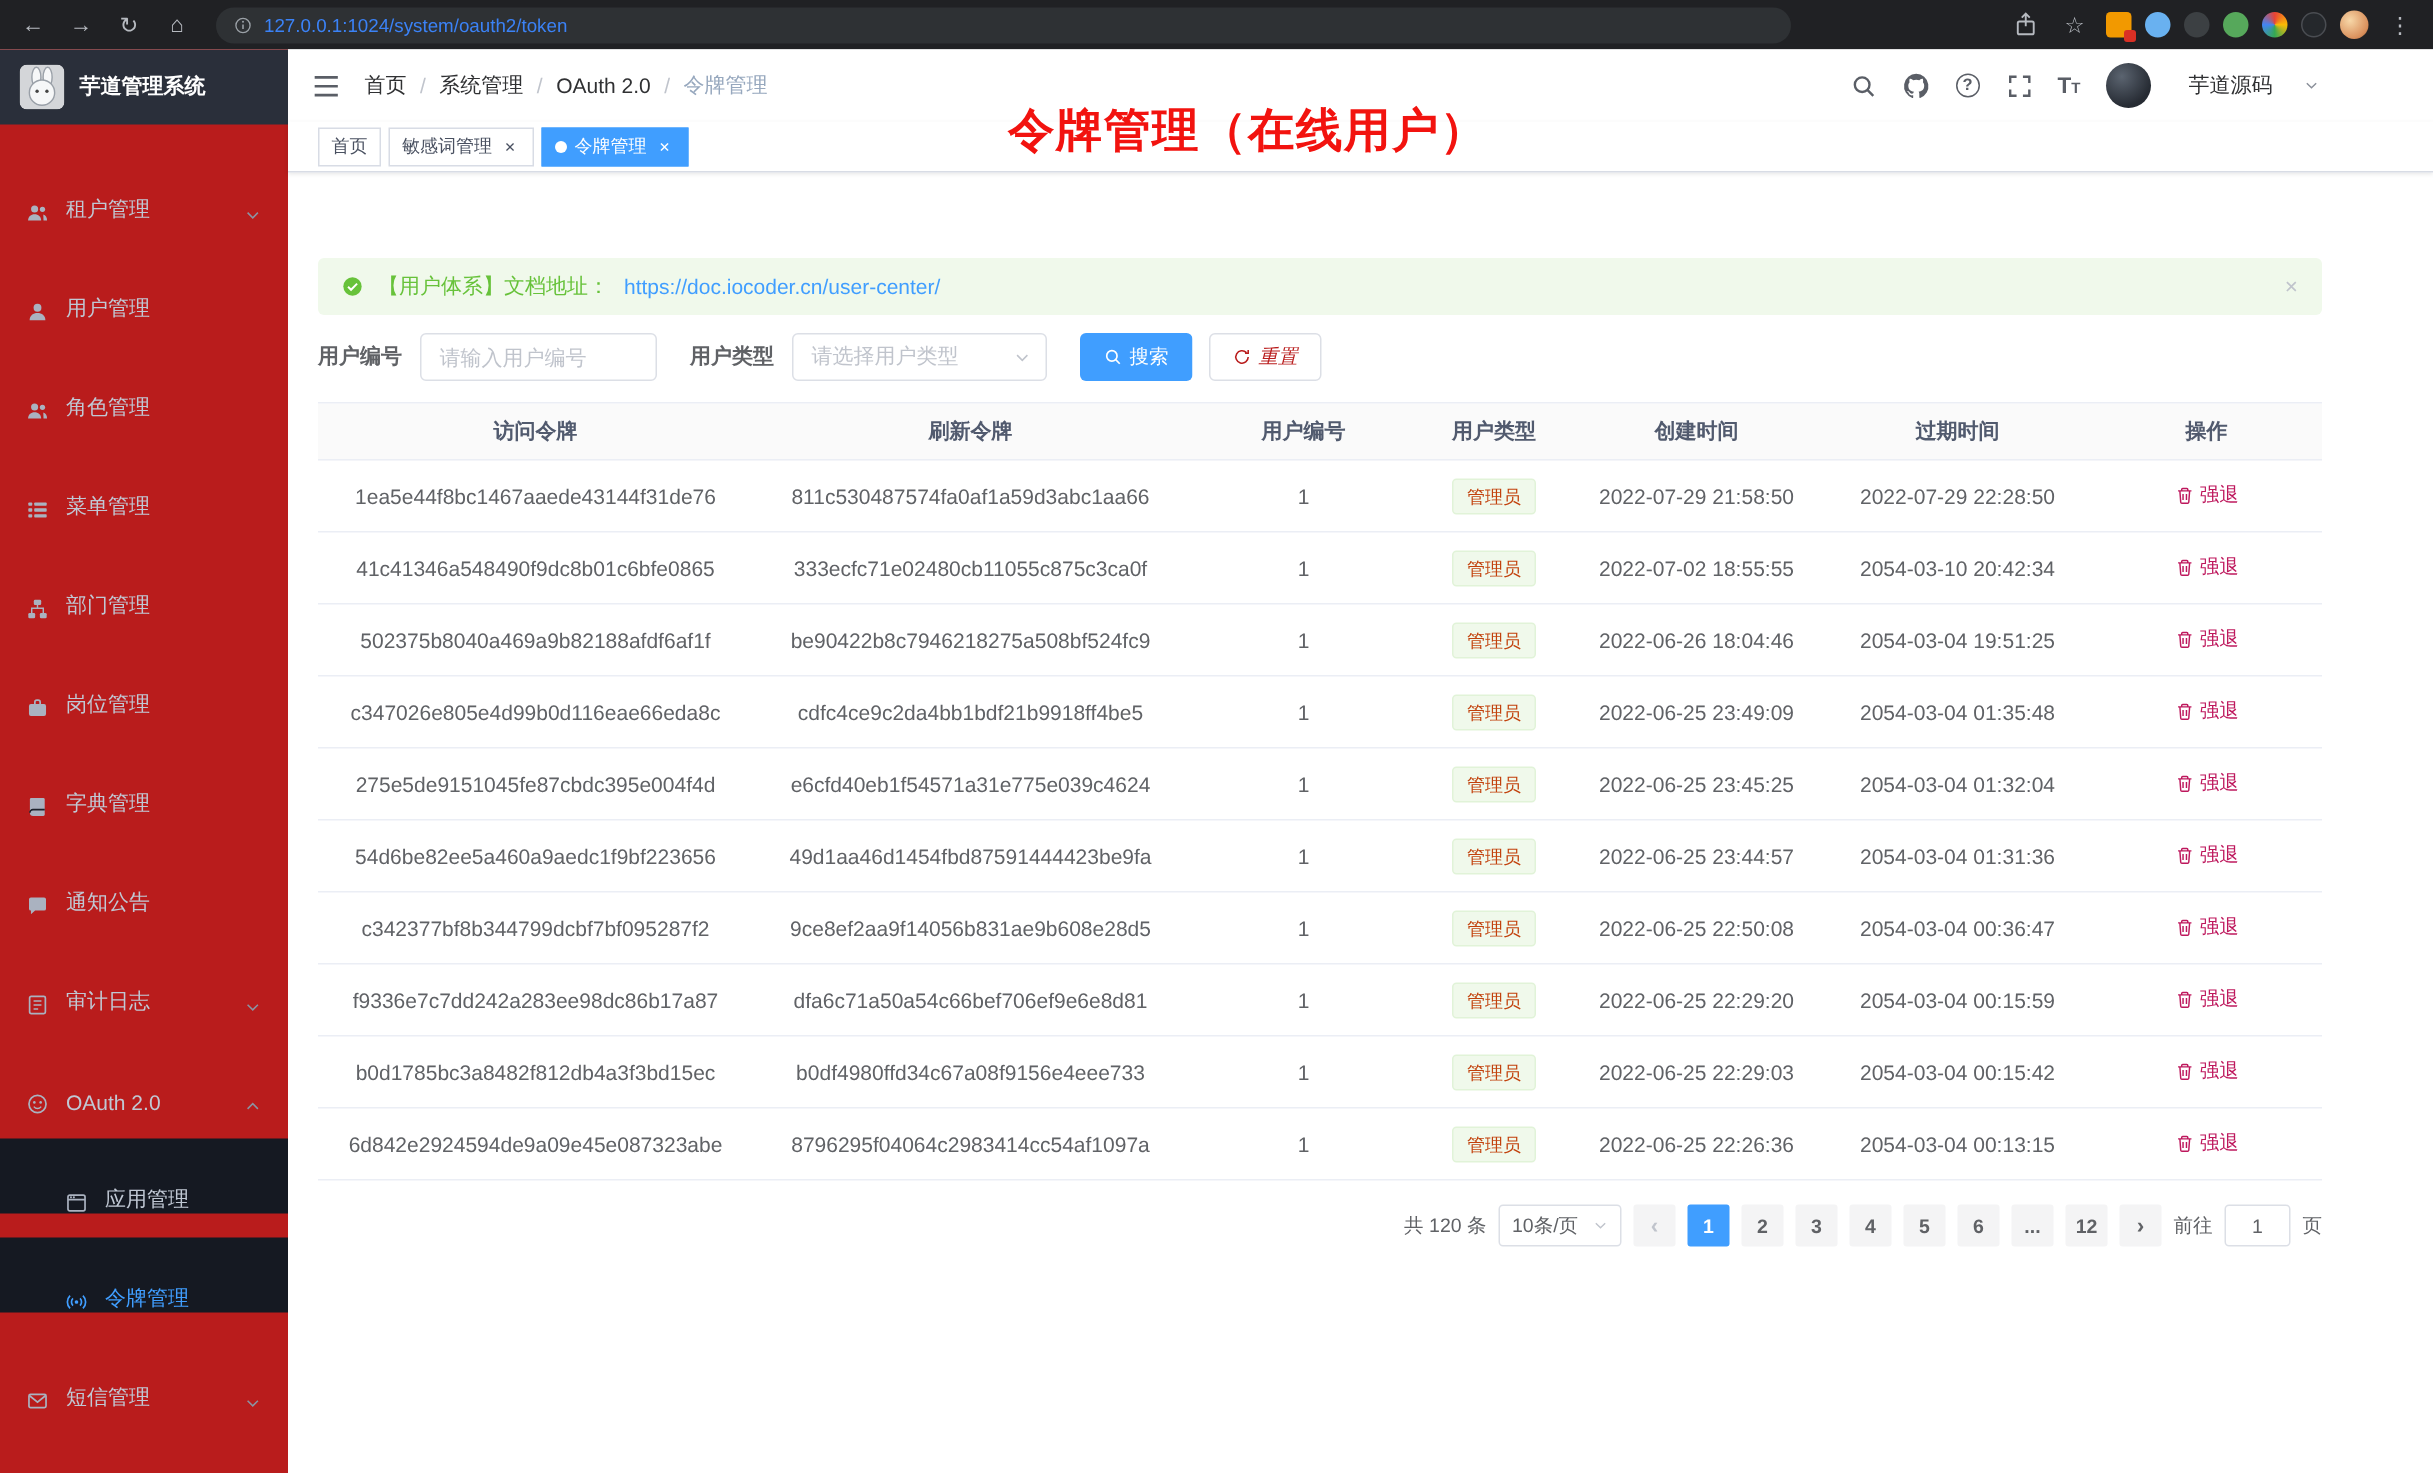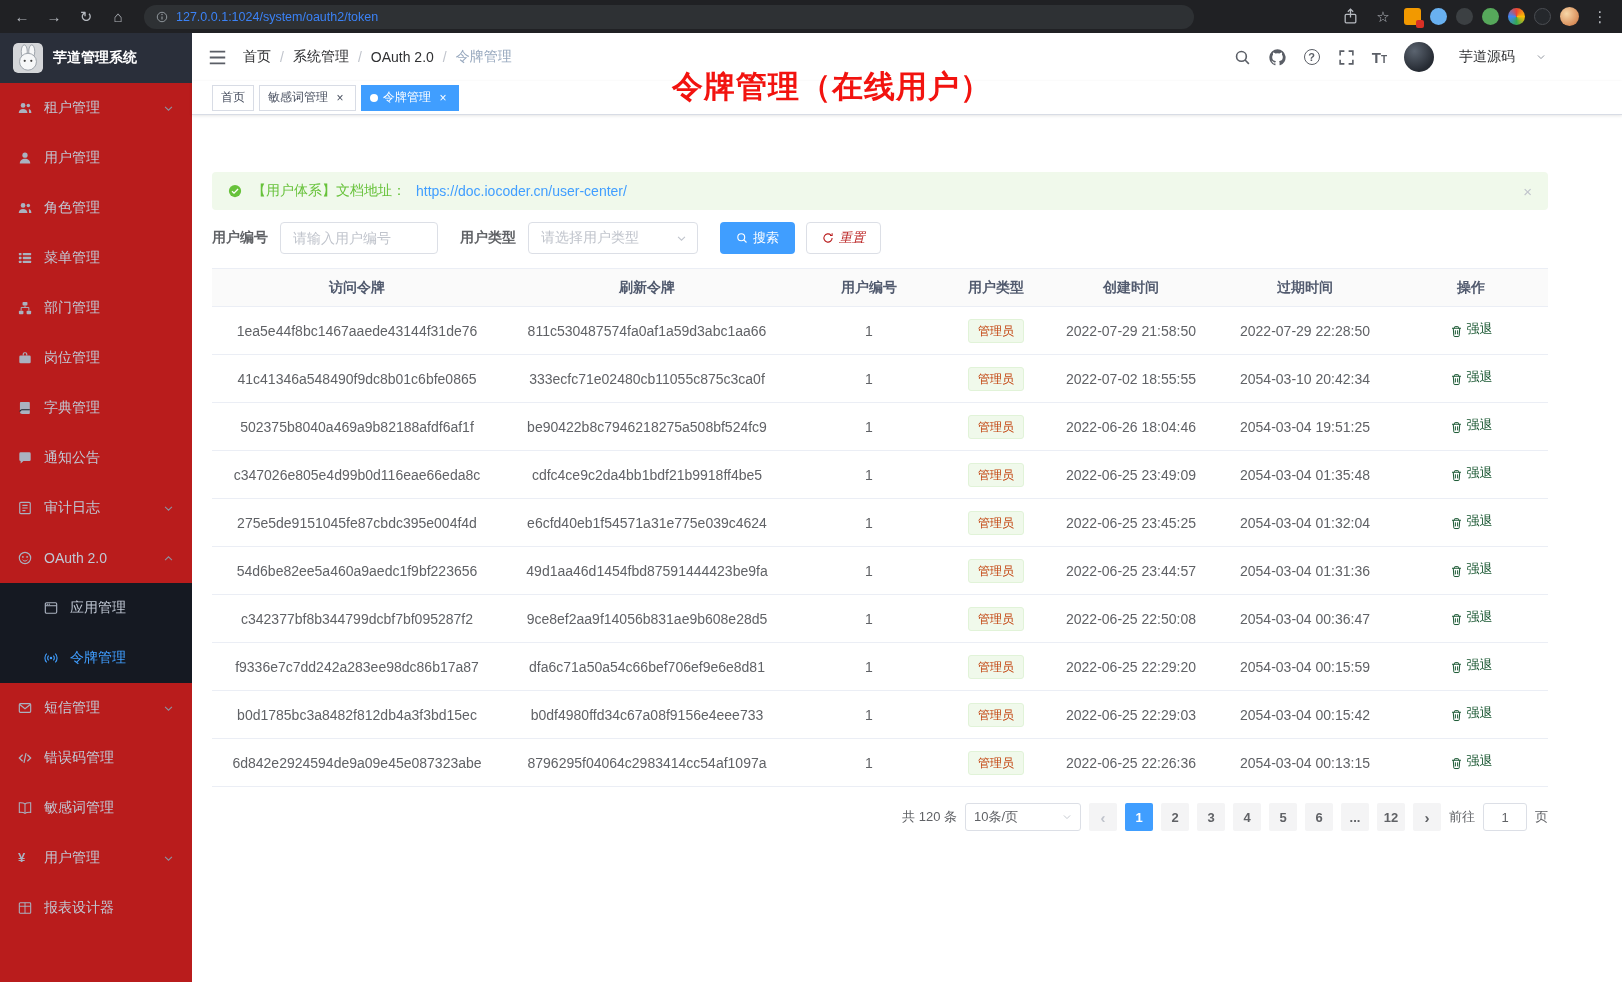--- a/index.html
+++ b/index.html
@@ -35,21 +35,21 @@
   
   .app { display:flex; height:949px; }
 
   
   .sidebar { width:192px; background:#b91c1c; flex:0 0 192px; display:flex; flex-direction:column; color:#c0c8d4; overflow:hidden; }
   .logo { height:50px; background:#2a2f3a; display:flex; align-items:center; gap:10px; padding:0 13px; flex:0 0 50px; }
   .logo-img { width:30px; height:30px; border-radius:5px; overflow:hidden; display:inline-flex; }
   .logo-img svg { width:100%; height:100%; }
   .logo-title { color:#fff; font-size:14px; font-weight:700; white-space:nowrap; }
   .menu { flex:1; }
-  .menu-item { height:50px; display:flex; align-items:center; gap:12px; padding:0 18px; font-size:14px; cursor:pointer; white-space:nowrap; }
+  .menu-item { height:50px; display:flex; align-items:flex-end; gap:12px; padding:0 18px; font-size:14px; cursor:pointer; white-space:nowrap;margin-top:16px; }
   .menu-item .icon { color:#aab2c0; }
   .menu-item .chev { margin-left:auto; color:#8b93a2; width:11px; height:11px; }
   .menu-item.submenu { background:#151922; padding-left:44px; }
   .menu-item.submenu.active, .menu-item.submenu.active .icon { color:#409eff; }
 
   
   .main { flex:1; display:flex; flex-direction:column; background:#fff; min-width:0; }
   .navbar { height:48px; flex:0 0 48px; display:flex; align-items:center; background:#fff; padding:0 76px 0 16px; }
   .hamburger { color:#5a5e66; width:19px; height:19px; margin-right:16px; cursor:pointer; }
   .breadcrumb { display:flex; align-items:center; gap:9px; font-size:14px; color:#303133; }
@@ -87,25 +87,25 @@
   .fake-select .icon { color:#c0c4cc; width:11px; height:11px; }
   .btn { height:32px; border-radius:4px; font-size:13px; display:inline-flex; align-items:center; gap:5px; padding:0 15px; cursor:pointer; border:1px solid transparent;text-align:center; }
   .btn-primary { background:#409eff; color:#fff; margin-right:11px; }
   .btn-plain { background:#fff; color:#b91c1c; border-color:#dcdfe6;font-style:italic; }
   .btn .icon { width:12px; height:12px; }
 
   table.data { width:1336px; border-collapse:collapse; table-layout:fixed; font-size:14px; color:#606266; border-top:1px solid #ebeef5; }
   table.data th { height:38px; font-weight:700; color:#515a6e; background:#fafafa; border-bottom:1px solid #ebeef5; text-align:center; font-size:14px; }
   table.data td { height:48px; border-bottom:1px solid #ebeef5; text-align:center; white-space:nowrap; overflow:hidden; }
   .tag-success { display:inline-block; background:#f0f9eb; border:1px solid #e1f3d8; color:#c2410c; border-radius:3px; padding:2px 9px; font-size:12px; line-height:1.5; }
-  .action-link { color:#14532d; font-size:13px; display:inline-flex; align-items:flex-end; gap:4px; cursor:pointer; }
+  .action-link { color:#be185d; font-size:13px; display:inline-flex; align-items:center; gap:4px; cursor:pointer; }
   .action-link .icon { width:13px; height:13px; }
 
   .pagination { width:1336px; display:flex; align-items:center; justify-content:flex-end; gap:8px; margin-top:16px; font-size:13px; color:#606266; }
-  .page-size { width:116px; height:28px; border:1px solid #dcdfe6; border-radius:3px; background:#fff; display:flex; align-items:center; justify-content:space-between; padding:0 8px; cursor:pointer; }
+  .page-size { width:82px; height:28px; border:1px solid #dcdfe6; border-radius:3px; background:#fff; display:flex; align-items:center; justify-content:space-between; padding:0 8px; cursor:pointer; }
   .page-size .icon { width:10px; height:10px; color:#c0c4cc; }
   .page-btn { min-width:28px; height:28px; border:none; border-radius:2px; background:#f4f4f5; color:#606266; font:inherit; font-weight:600; display:inline-flex; align-items:center; justify-content:center; cursor:pointer; padding:0 4px; }
   .page-btn.active { background:#409eff; color:#fff; }
   .page-btn.nav { font-size:15px; }
   .page-btn.prev { color:#c0c4cc; }
   .goto-input { width:44px; height:28px; border:1px solid #dcdfe6; border-radius:3px; text-align:center; font:inherit; color:#606266; outline:none; }
 
   .annotation { position:absolute; left:672px; top:66px; color:#f2130f; font-size:31px; font-weight:700; letter-spacing:1px; z-index:60; white-space:nowrap; }
 </style>
 </head>

